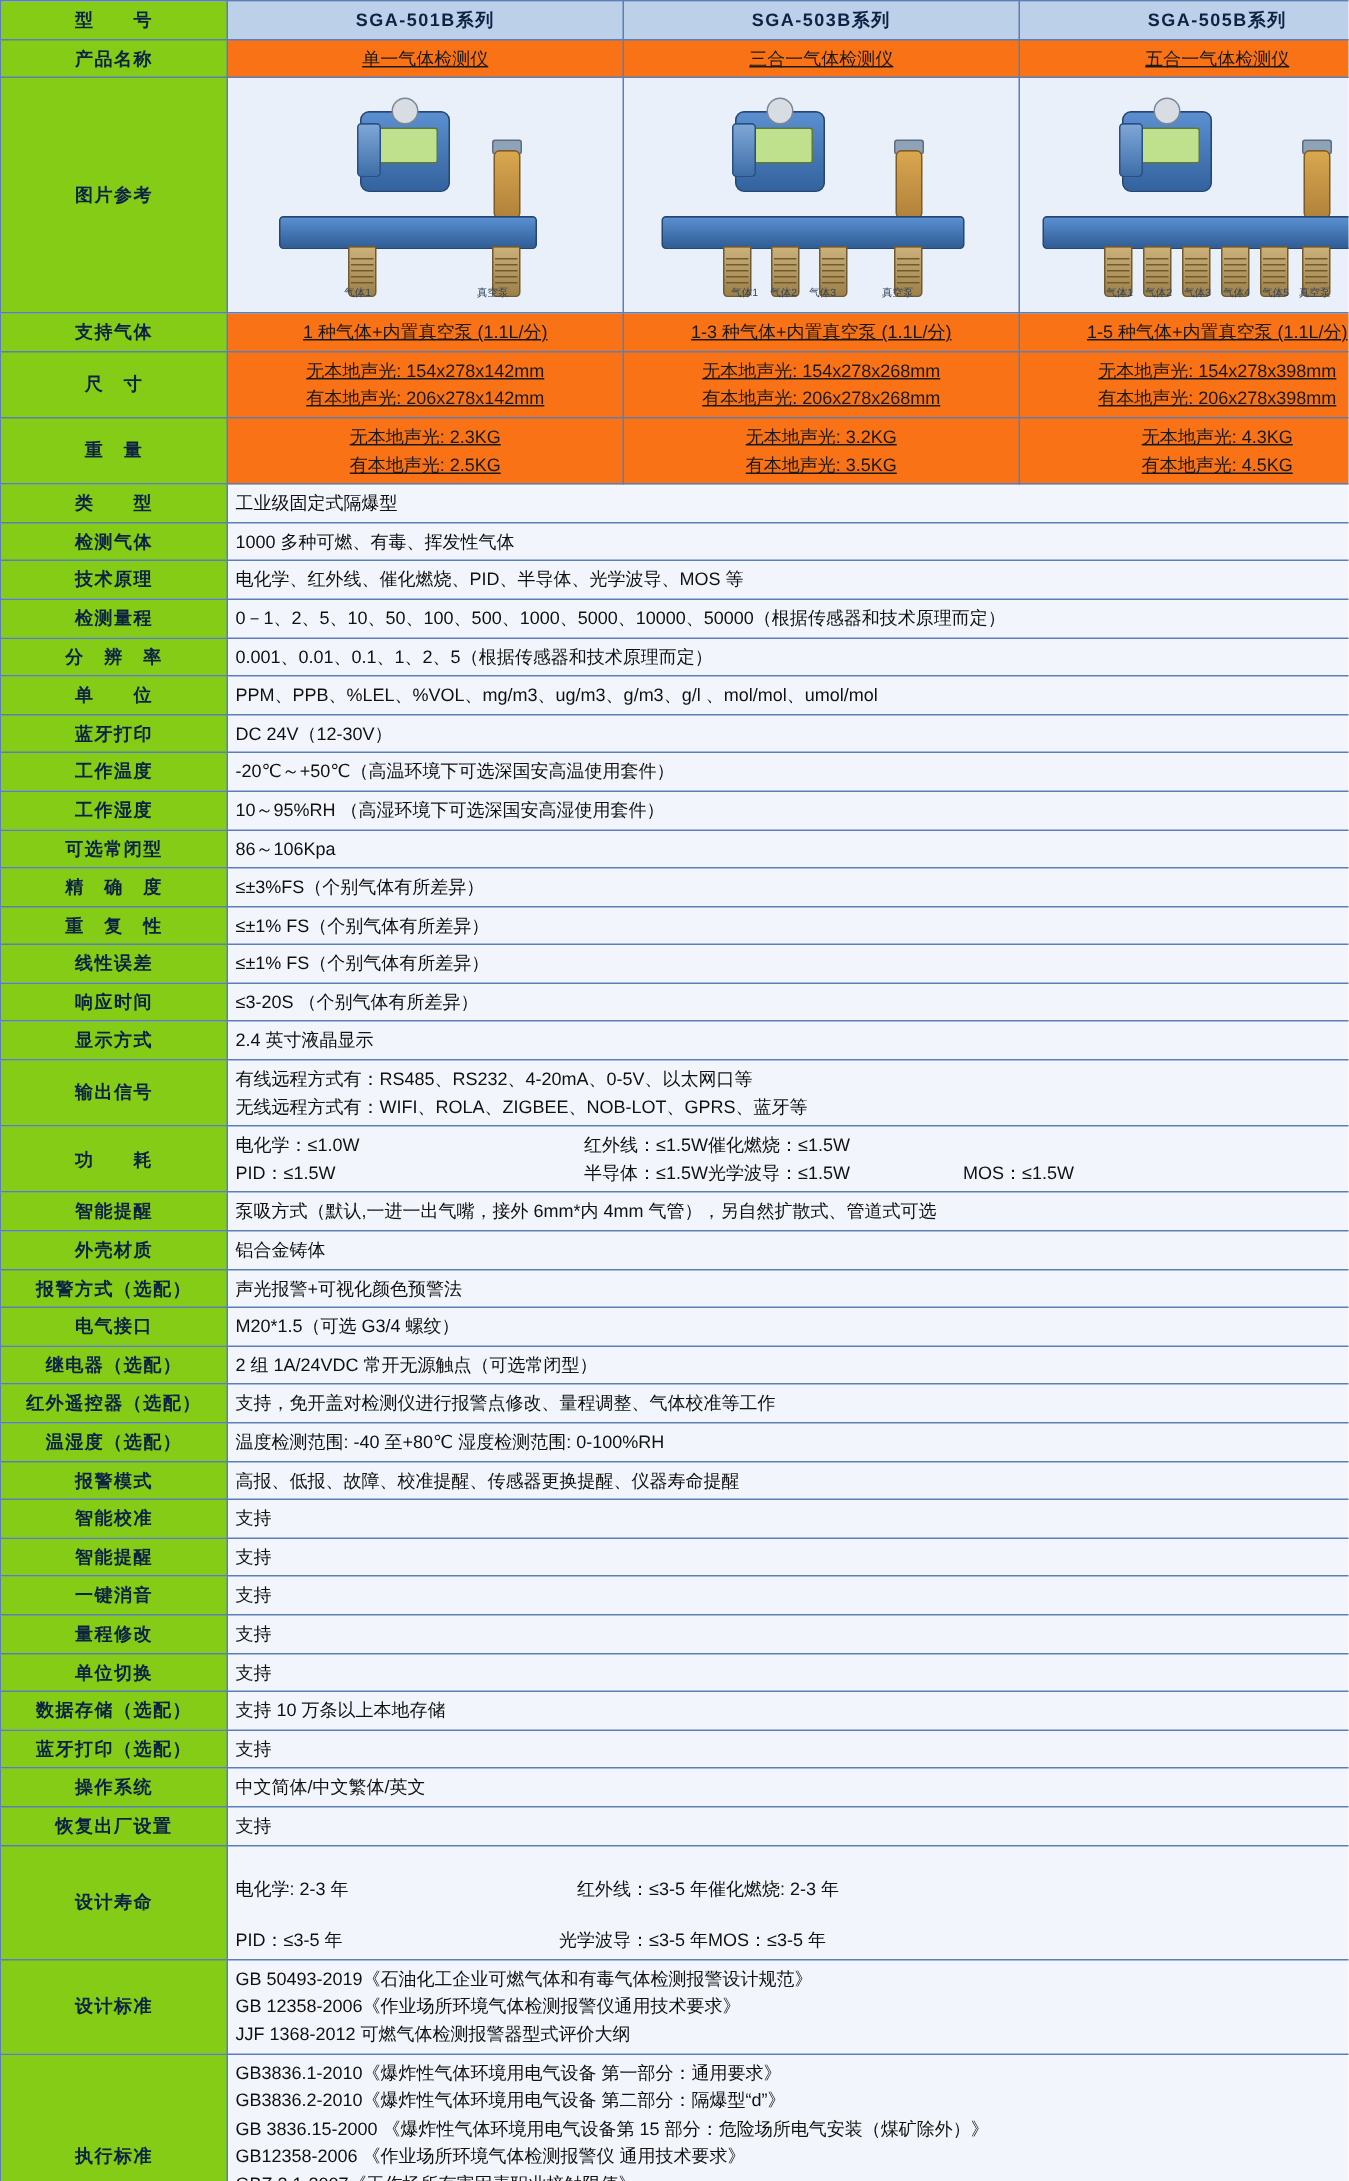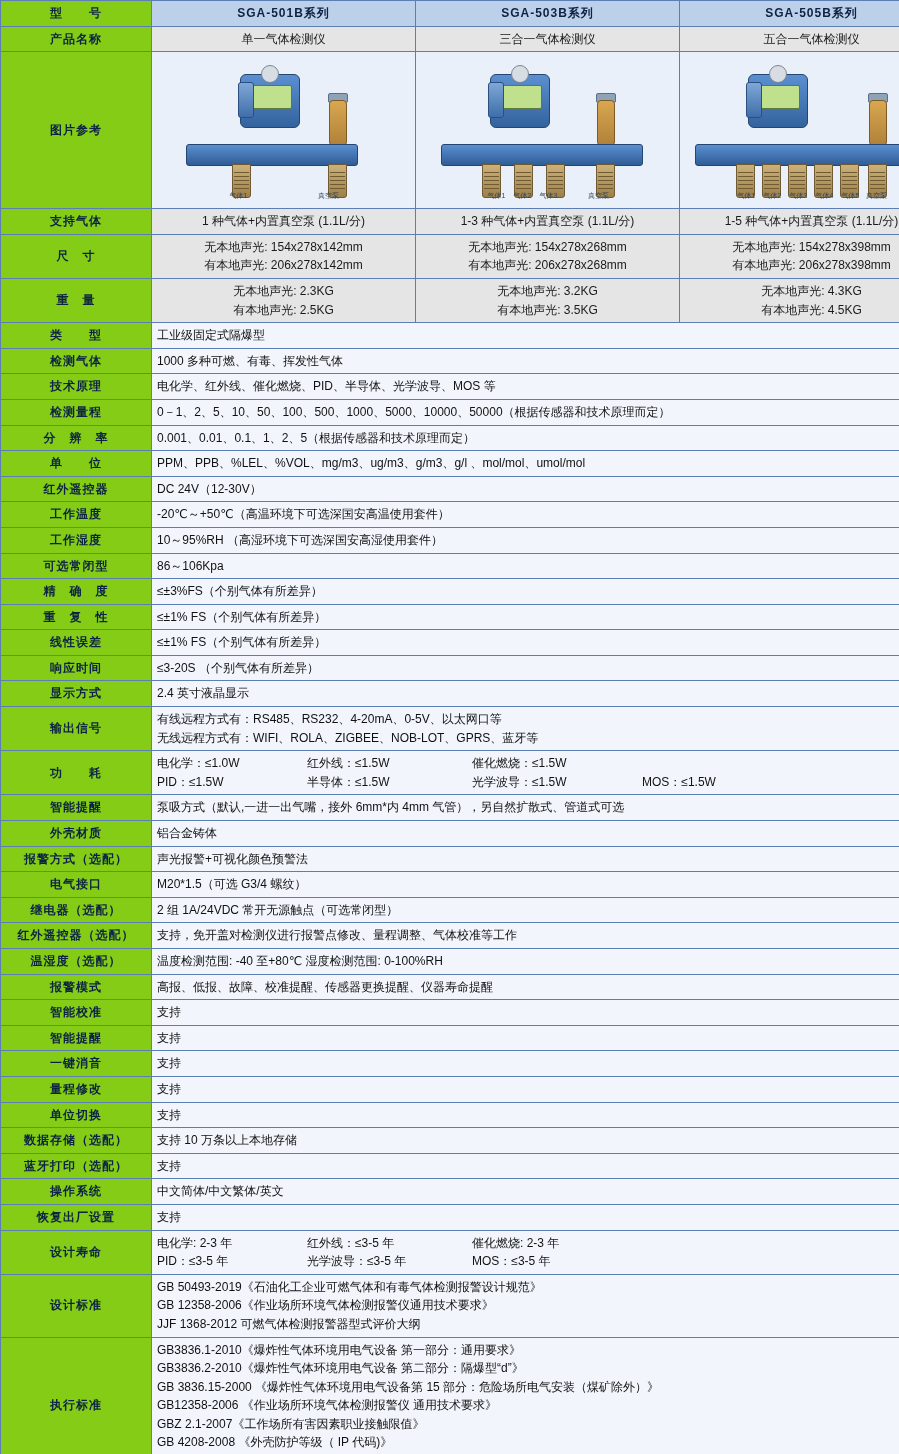--- a/index.html
+++ b/index.html
@@ -28,22 +28,23 @@
   .lbl {
     width: 140px;
     background: #84cc16;
     text-align: center;
     font-weight: bold;
     color: #0d2344;
     letter-spacing: 1px;
     font-size: 12.5px;
   }
   .val {
-    background: #e5e5e5;
+    background: #f97316;
     color: #1a1a1a;
+    text-decoration: underline;
   }
   .val-plain {
     background: #f2f6fc;
   }
   .ctr { text-align: center; }
   .hdr {
     background: #bdd0ea;
     text-align: center;
     font-weight: bold;
     color: #0d2344;
@@ -60,23 +61,23 @@
   .two-line span { display: block; }
   .pad-l { padding-left: 8px; }
   .power-line {
     display: flex;
     gap: 0;
   }
   .power-line > span {
     display: inline-block;
   }
   .w1 { width: 150px; }
-  .w2 { width: 165px; }
+  .w2 { width: 165px; text-align: right; }
   .w3 { width: 170px; }
-  .life-line > span { display: inline-block; }
+  .life-line > span { display: inline-block; margin-top: 16px; }
   .std-line { display: block; }
   .small { font-size: 11.5px; }
 
   
   .dev {
     position: relative;
     width: 100%;
     height: 148px;
   }
   .dev .head {
@@ -322,21 +323,21 @@
   </tr>
   <tr>
     <td class="lbl">分　辨　率</td>
     <td class="val-plain pad-l" colspan="3">0.001、0.01、0.1、1、2、5（根据传感器和技术原理而定）</td>
   </tr>
   <tr>
     <td class="lbl">单　　位</td>
     <td class="val-plain pad-l" colspan="3">PPM、PPB、%LEL、%VOL、mg/m3、ug/m3、g/m3、g/l 、mol/mol、umol/mol</td>
   </tr>
   <tr>
-    <td class="lbl">红外遥控器</td>
+    <td class="lbl">蓝牙打印</td>
     <td class="val-plain pad-l" colspan="3">DC 24V（12-30V）</td>
   </tr>
   <tr>
     <td class="lbl">工作温度</td>
     <td class="val-plain pad-l" colspan="3">-20℃～+50℃（高温环境下可选深国安高温使用套件）</td>
   </tr>
   <tr>
     <td class="lbl">工作湿度</td>
     <td class="val-plain pad-l" colspan="3">10～95%RH    （高湿环境下可选深国安高湿使用套件）</td>
   </tr>

